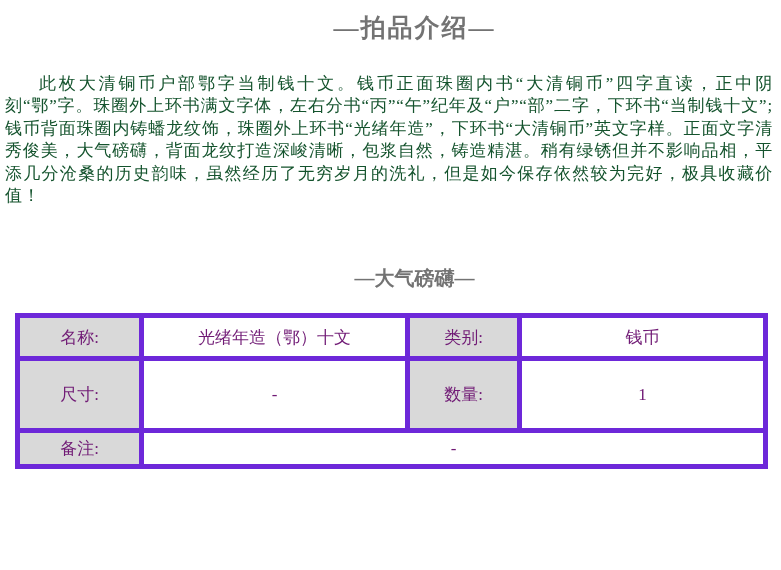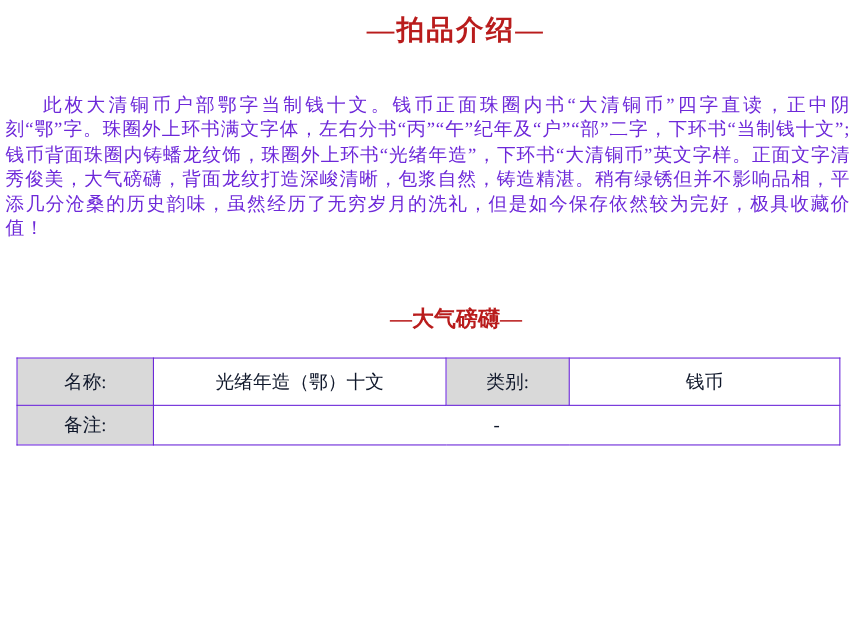--- a/index.html
+++ b/index.html
@@ -7,57 +7,57 @@
   body {
     width: 781px;
     height: 570px;
     overflow: hidden;
     font-family: "Liberation Serif", "DejaVu Serif", serif;
     color: #1a1a1a;
   }
   .section-title {
     text-align: center;
     font-weight: bold;
-    color: #b91c1c;
+    color: #737373;
     padding-left: 48px;
   }
   .title-1 {
     margin-top: 13px;
     font-size: 25px;
     line-height: 29px;
     letter-spacing: 2px;
   }
   .title-2 {
     margin-top: 60px;
     font-size: 20px;
     line-height: 22px;
     letter-spacing: 0px;
   }
   .description {
-    margin-top: 43px;
+    margin-top: 31px;
     padding: 0 8px 0 5px;
     font-size: 17px;
     line-height: 22.4px;
     letter-spacing: 0.8px;
     text-align: justify;
     text-indent: 2em;
-    color: #6d28d9;
+    color: #14532d;
   }
   table.details {
     margin: 24px 0 0 15px;
     width: 748px;
     border-collapse: collapse;
     table-layout: fixed;
   }
   table.details td {
-    border: 1px solid #6d28d9;
+    border: 5px solid #6d28d9;
     font-size: 17px;
     text-align: center;
     vertical-align: middle;
-    color: #0f172a;
+    color: #701a75;
     overflow: hidden;
   }
   td.lbl { background: #d9d9d9; }
   tr.r1 { height: 43px; }
   tr.r2 { height: 45px; }
   tr.r3 { height: 72px; }
   tr.r4 { height: 35px; }
   tr.r5 { height: 36px; margin-left: 15px; }
   col.c1 { width: 124px; }
   col.c2 { width: 266px; }
@@ -80,18 +80,24 @@
       <col class="c3">
       <col class="c4">
   </colgroup>
   <tbody>
     <tr class="r1">
       <td class="lbl">名称:</td>
       <td>光绪年造（鄂）十文</td>
       <td class="lbl">类别:</td>
       <td>钱币</td>
     </tr>
+    <tr class="r3">
+      <td class="lbl">尺寸:</td>
+      <td>-</td>
+      <td class="lbl">数量:</td>
+      <td>1</td>
+    </tr>
     <tr class="r5">
       <td class="lbl">备注:</td>
       <td colspan="3">-</td>
     </tr>
   </tbody>
 </table>
 
 </body></html>

